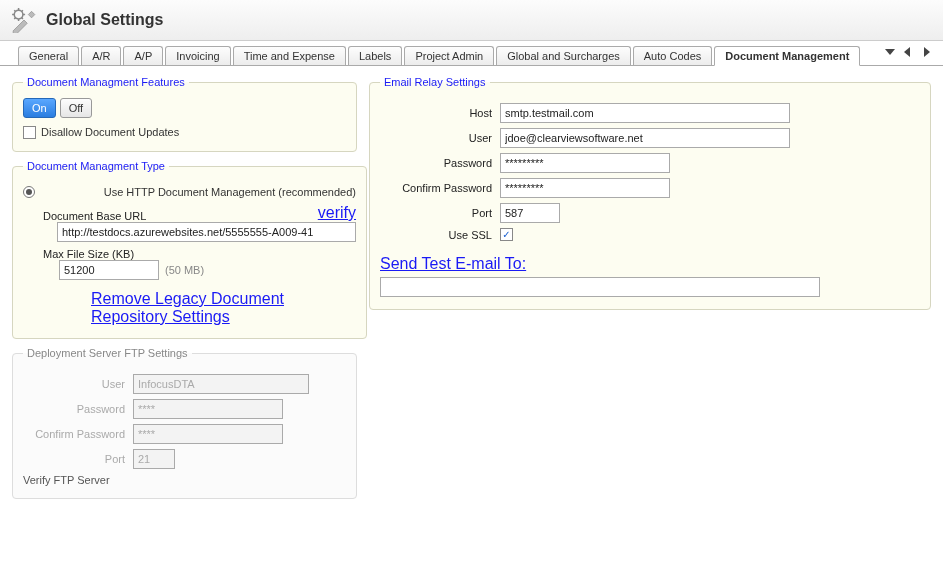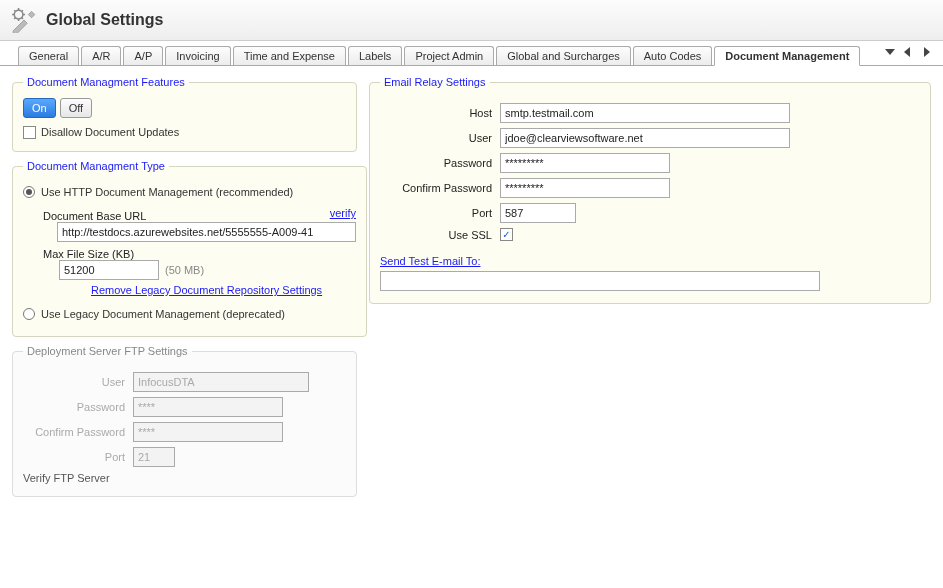--- a/index.html
+++ b/index.html
@@ -112,21 +112,21 @@
   }
   .chk-row { display: flex; align-items: flex-start; gap: 5px; margin-top: 4px; }
   .chk {
     width: 13px; height: 13px;
     border: 1px solid #888;
     background: #fff;
     cursor: pointer;
     display: flex; align-items: center; justify-content: center;
     font-size: 10px; color: #1a5fd0;
   }
-  .radio-row { display: flex; align-items: center; gap: 6px; margin: 4px 0; }
+  .radio-row { display: flex; align-items: center; gap: 6px; margin: 4px 0; justify-content: space-between; }
   .radio {
     width: 12px; height: 12px; border-radius: 50%;
     border: 1px solid #777; background: #fff;
     display: flex; align-items: center; justify-content: center;
     cursor: pointer;
   }
   .radio.checked::after {
     content: ""; width: 6px; height: 6px; border-radius: 50%;
     background: #555;
   }
@@ -134,31 +134,31 @@
   .field-label { font-size: 11px; color: #222; margin-top: 6px; }
   .row-flex { display: flex; align-items: center; justify-content: space-between; }
   input.txt {
     border: 1px solid #aaa;
     padding: 3px 4px;
     font-size: 11px;
     background: #fff;
     color: #222;
   }
   input.txt:disabled { background: #f3f3f3; color: #aaa; }
-  .link { color: #1a1af5; text-decoration: underline; cursor: pointer; font-size: 11px; }
+  .link { color: #1a1af5; text-decoration: underline; cursor: pointer; font-size: 16px; }
   .hint { color: #888; margin-left: 6px; font-size: 11px; }
   .form-row { display: flex; align-items: center; margin: 5px 0; }
   .form-row .lbl { width: 110px; text-align: right; padding-right: 8px; color: #222; }
   .form-row.muted .lbl { color: #aaa; }
   .right-align { margin-top: 4px; }
   .email-row { display: flex; align-items: center; margin: 5px 0; }
   .email-row .lbl { width: 120px; text-align: right; padding-right: 8px; color: #222; }
   .wide { width: 290px; }
   .med { width: 170px; }
-  .short { width: 76px; }
+  .short { width: 60px; }
 </style>
 </head>
 <body>
 
 <div class="header">
   <div class="header-icon">
     <svg width="26" height="26" viewBox="0 0 24 24">
       <path fill="#bbb" stroke="#888" stroke-width="0.6" d="M22 7l-3 3-3-3 3-3zM2 22l10-10 3 3-10 10H2z"></path>
       <circle cx="7" cy="7" r="4" fill="none" stroke="#888" stroke-width="1.4"></circle>
       <path stroke="#888" stroke-width="1.4" d="M7 1v2M7 11v2M1 7h2M11 7h2M3 3l1.4 1.4M11 11l-1.4-1.4M3 11l1.4-1.4M11 3L9.6 4.4"></path>
@@ -225,29 +225,25 @@
         <div class="row-flex" style="margin-top:6px;">
           <span class="field-label">Document Base URL</span>
           <span class="link">verify</span>
         </div>
         <input class="txt" style="width: 299px; margin-left: 14px;" value="http://testdocs.azurewebsites.net/5555555-A009-41">
         <div class="field-label">Max File Size (KB)</div>
         <div style="display:flex;align-items:center;margin-left:16px;">
           <input class="txt" style="width: 100px;" value="51200">
           <span class="hint">(50 MB)</span>
         </div>
-        <div style="margin-top:4px;padding-left:48px;">
+        <div style="margin-top:10px;padding-left:48px;">
           <span class="link">Remove Legacy Document Repository Settings</span>
         </div>
       </div>
 
-      <div class="radio-row" style="margin-top:12px;">
-        <div class="radio"></div>
-        <span>Use Legacy Document Management (deprecated)</span>
-      </div>
     </fieldset>
 
     <fieldset class="muted">
       <legend class="muted">Deployment Server FTP Settings</legend>
       <div class="form-row muted">
         <span class="lbl">User</span>
         <input class="txt" style="width: 176px;" disabled="" value="InfocusDTA">
       </div>
       <div class="form-row muted">
         <span class="lbl">Password</span>

